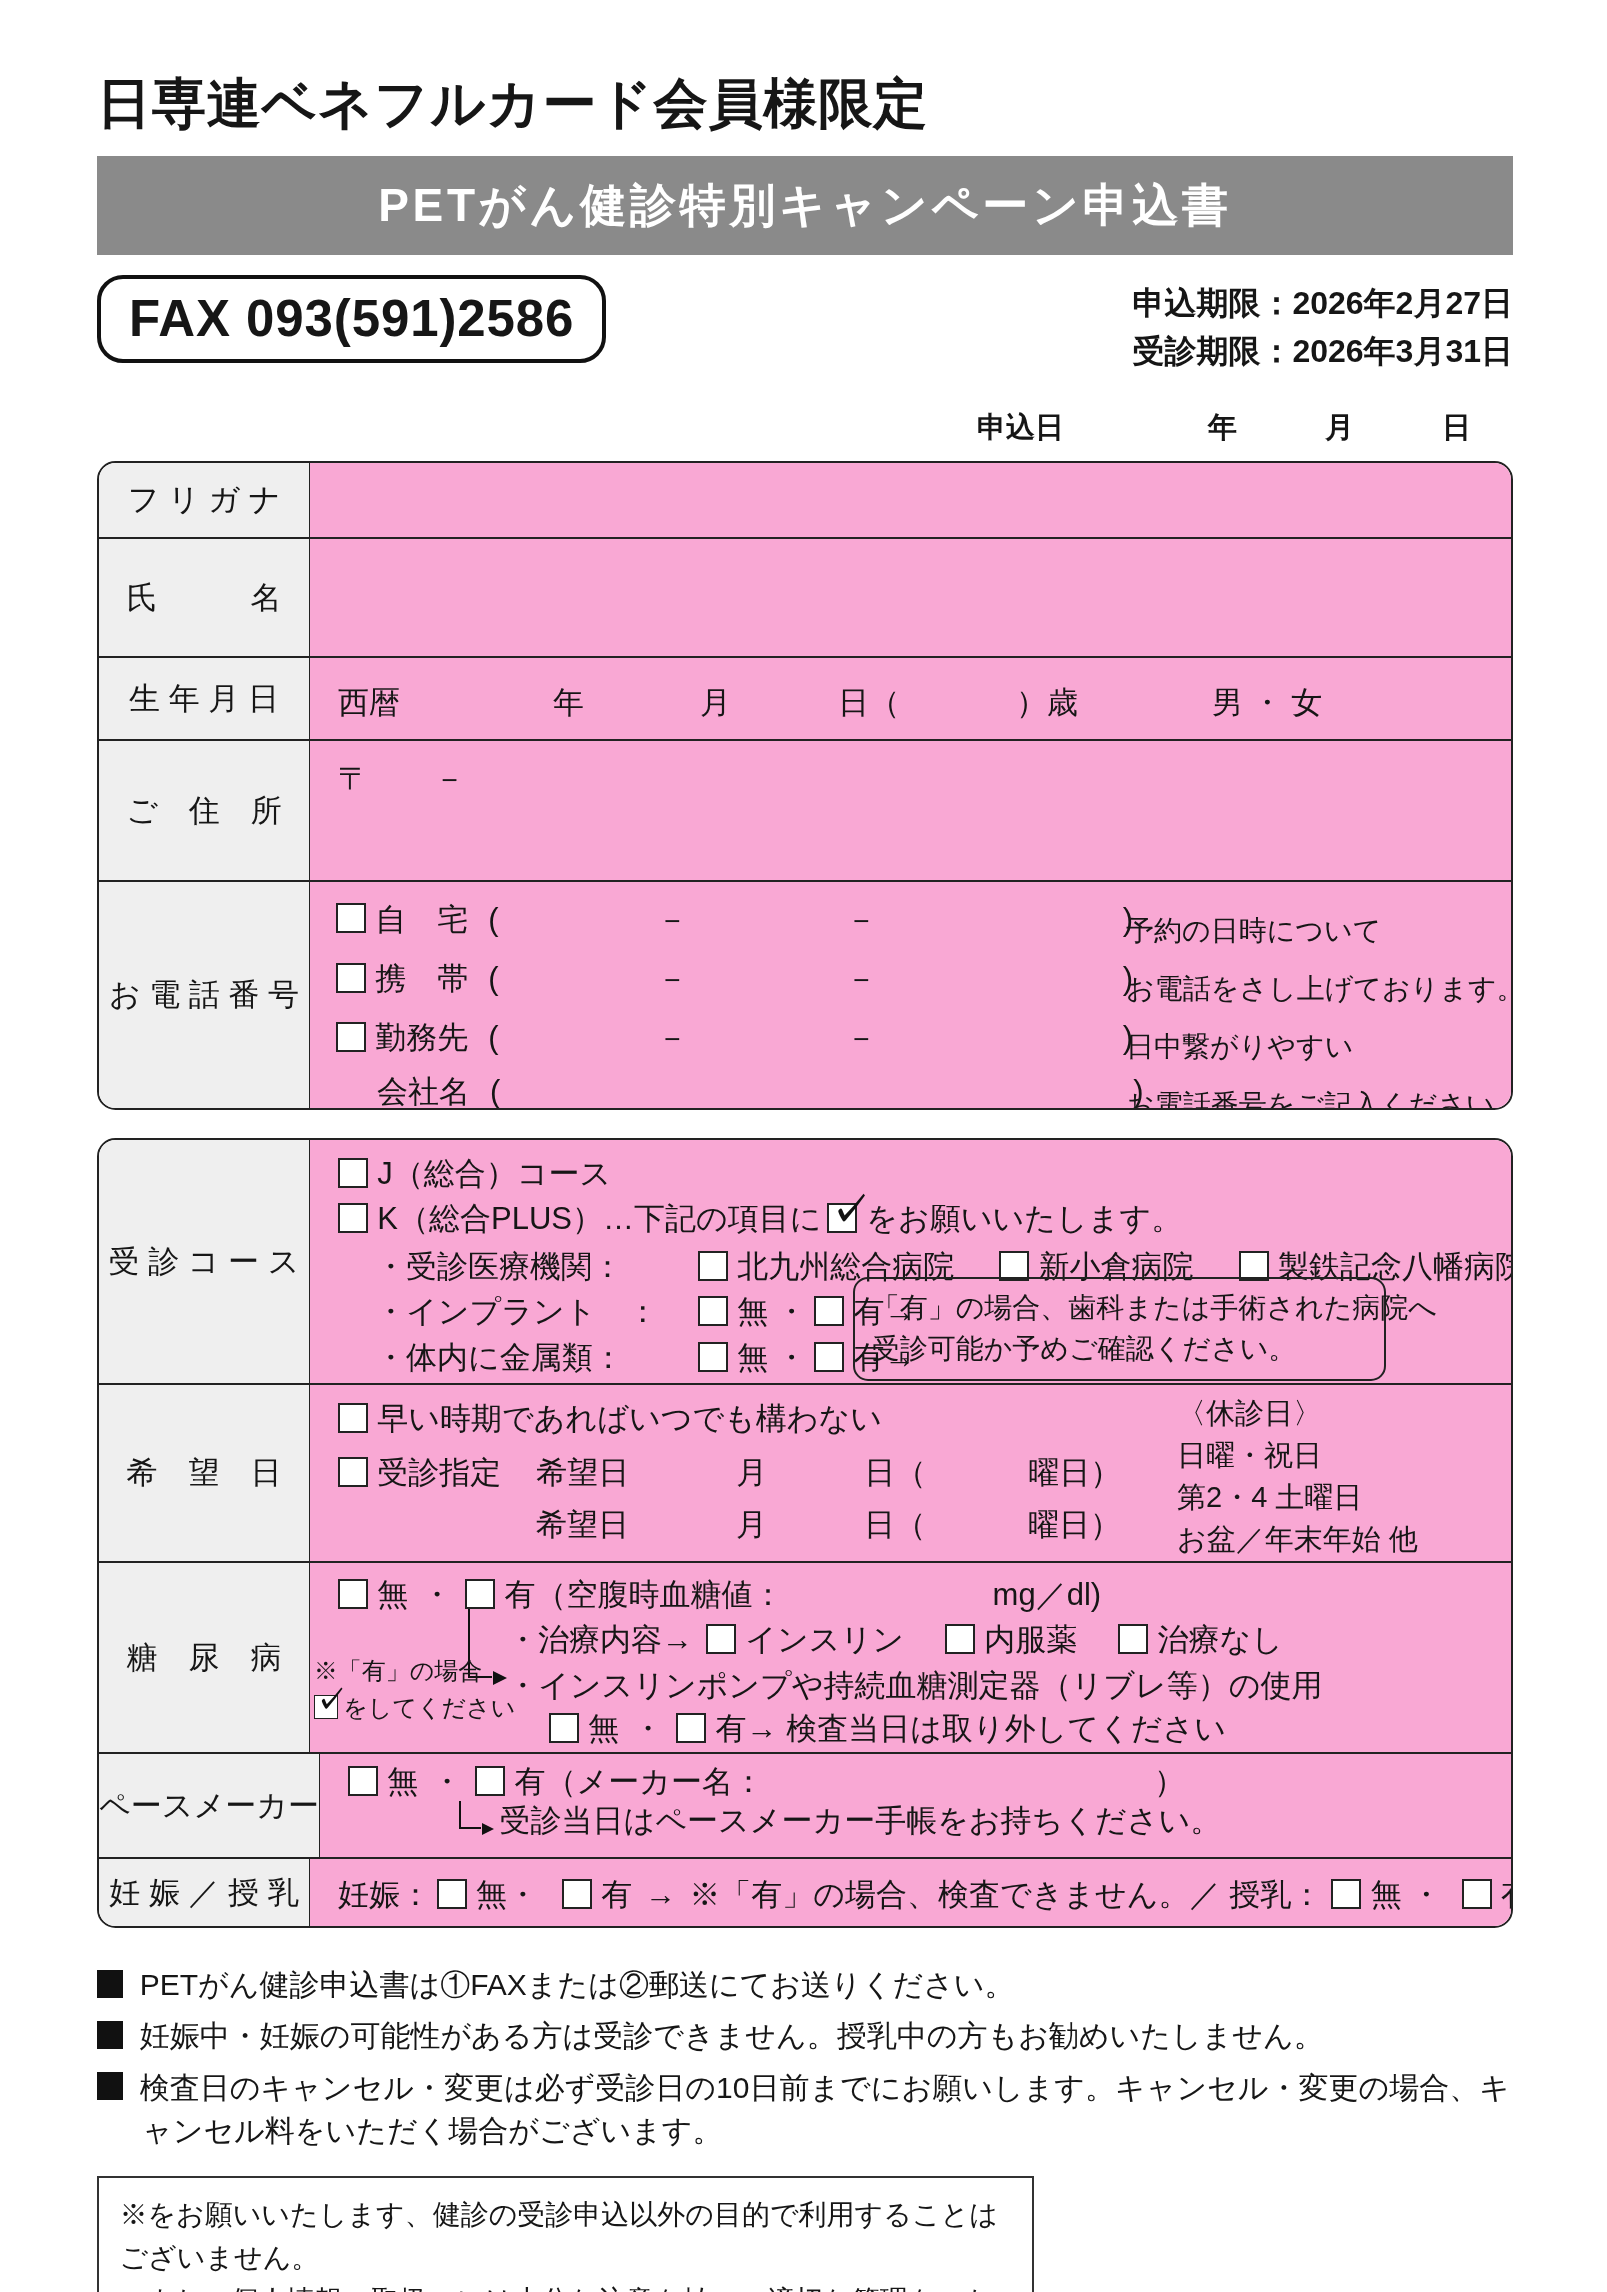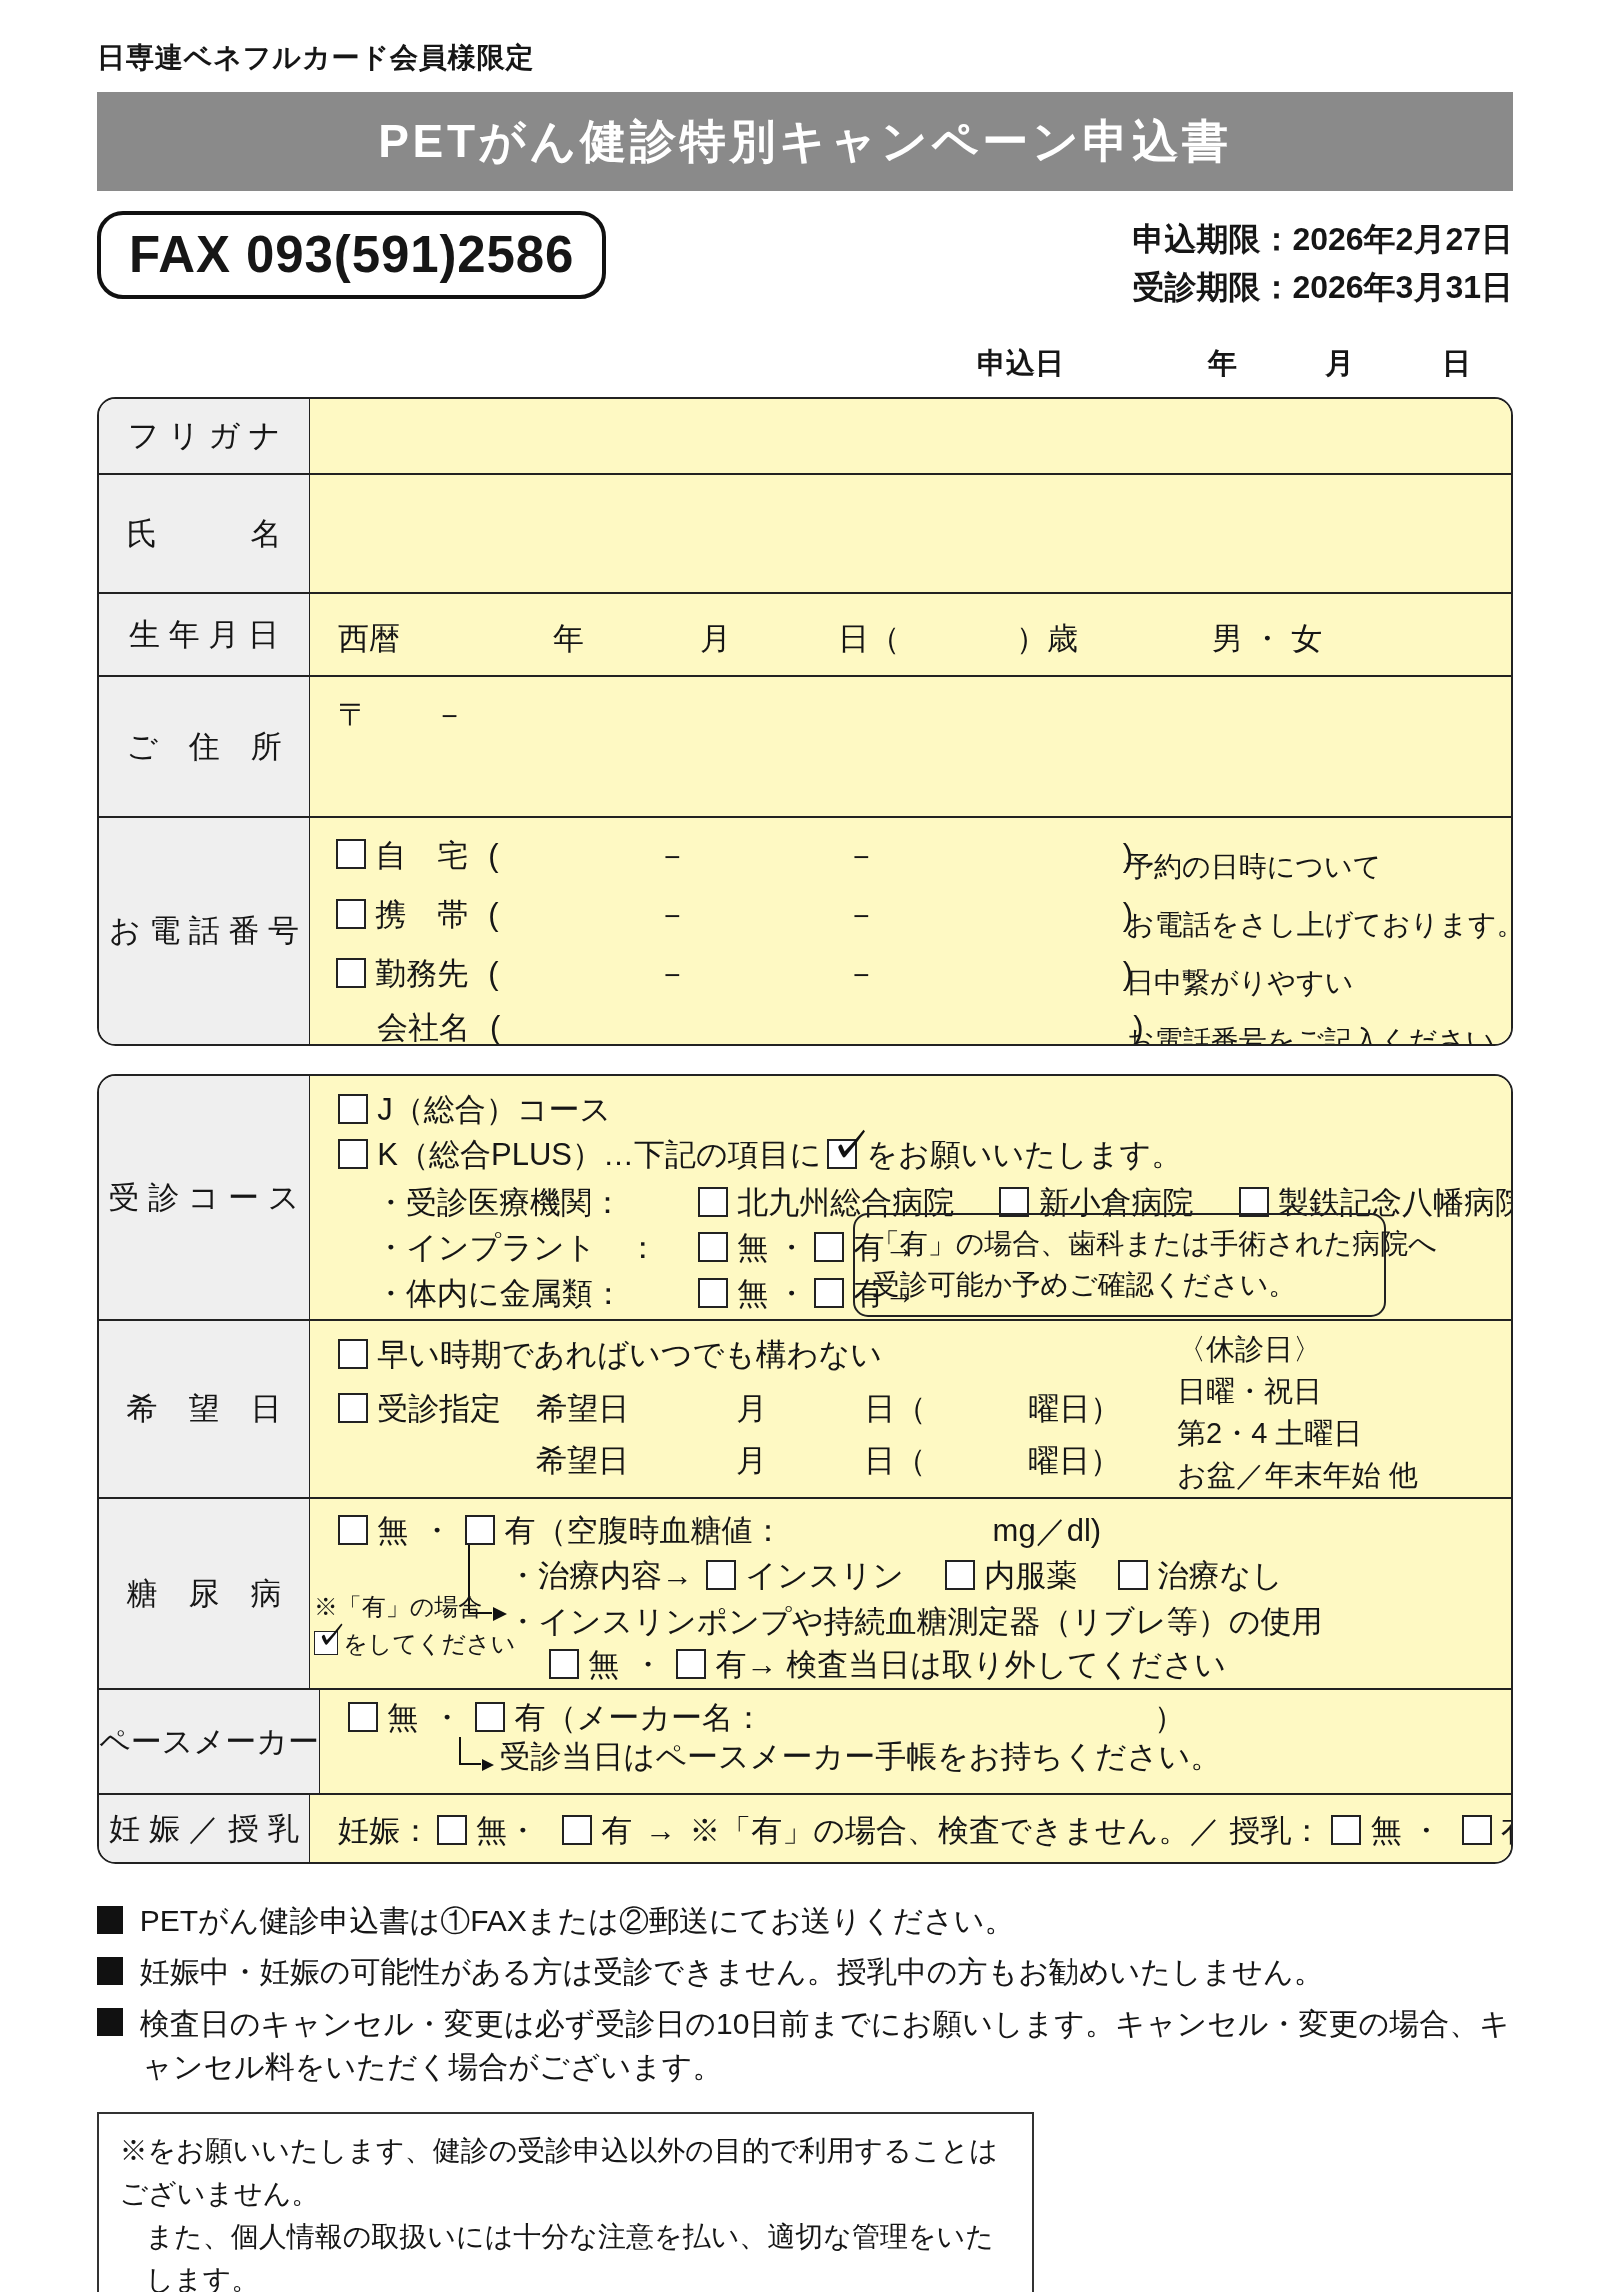--- a/index.html
+++ b/index.html
@@ -4,21 +4,21 @@
 <style>
   * { margin:0; padding:0; box-sizing:border-box; }
   html,body { background:#fff; }
   .page {
     position:relative; width:1607px; height:2293px; background:#fff;
     font-family:"Liberation Sans", sans-serif; color:#161616; overflow:hidden;
   }
   .content { position:absolute; left:97px; top:0; width:1416px; }
 
   
-  .member-note { margin-top:39px; font-size:28px; font-weight:bold; letter-spacing:0.9px; }
+  .member-note { margin-top:68px; font-size:54px; font-weight:bold; letter-spacing:0.9px; }
   .title-bar {
     margin-top:15px; height:99px; background:#8a8a8a; color:#fff;
     font-size:46px; font-weight:bold; letter-spacing:3.7px;
     display:flex; align-items:center; justify-content:center;
   }
   .fax-row { margin-top:20.4px; display:flex; align-items:flex-start; }
   .fax-box {
     border:4.6px solid #111; border-radius:26px; padding:9.3px 28px 11px 28px;
     font-size:51px; font-weight:bold; letter-spacing:0.9px;
   }
@@ -32,21 +32,21 @@
   
   .tbl { margin-top:13px; border:2.8px solid #222; border-radius:18.6px; overflow:hidden; }
   .tbl2 { margin-top:28px; }
   .trow { display:flex; border-top:2.8px solid #222; }
   .trow:first-child { border-top:none; }
   .tlabel {
     flex:0 0 211px; background:#efefef; border-right:1.9px solid #222;
     display:flex; align-items:center; justify-content:center;
     font-size:31px; text-align:center; white-space:nowrap;
   }
-  .tcontent { flex:1; position:relative; font-size:31px; background:#fef9c3; }
+  .tcontent { flex:1; position:relative; font-size:31px; background:#f9a8d4; }
   .h-furi { height:74px; } .h-name { height:119px; } .h-birth { height:83px; }
   .h-addr { height:141px; } .h-tel { height:228px; }
   .h-course { height:243px; } .h-wish { height:178px; } .h-dm { height:191px; }
   .h-pm { height:105px; } .h-preg { height:69px; }
 
   .line { position:absolute; left:28px; white-space:nowrap; }
   .gap { display:inline-block; }
 
   
   .cb {

